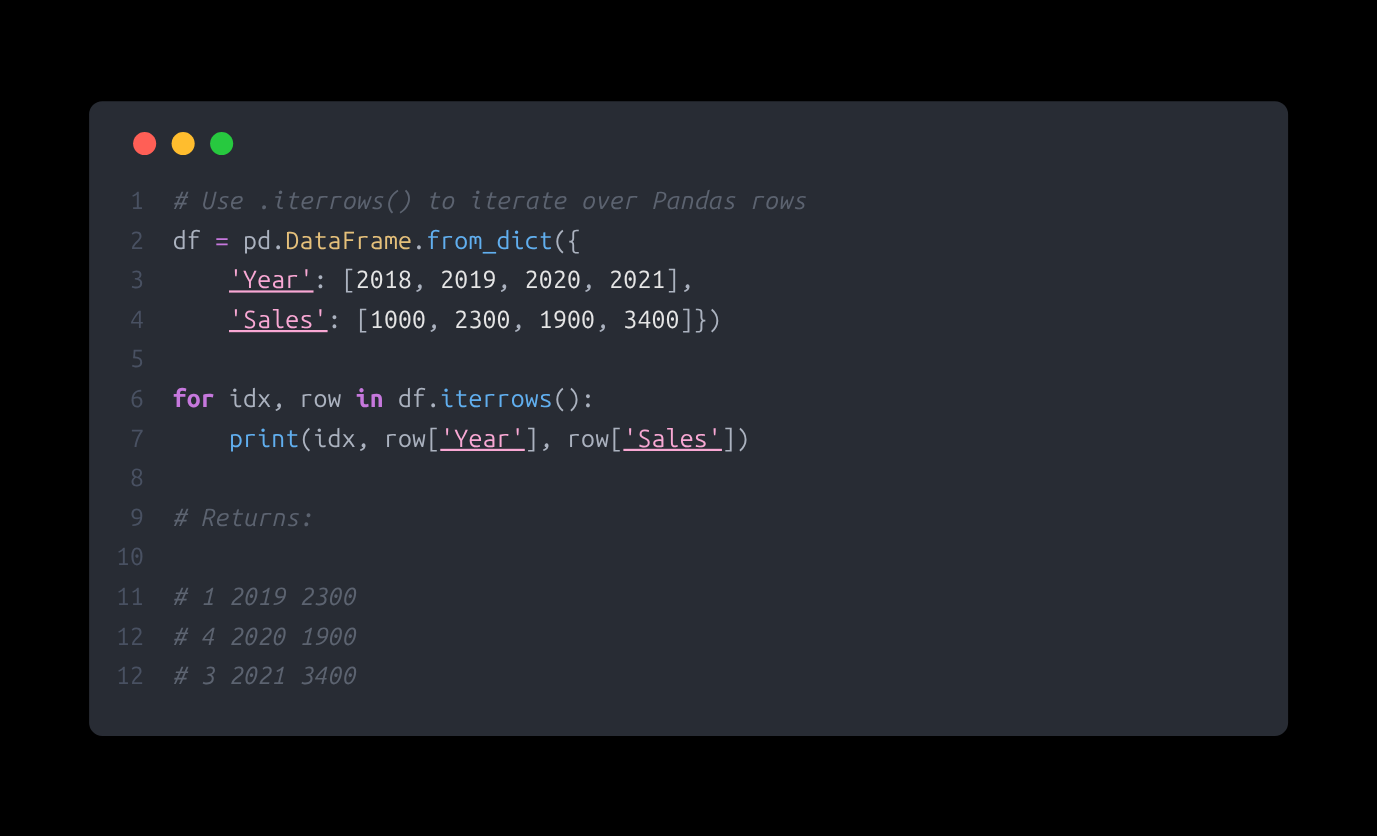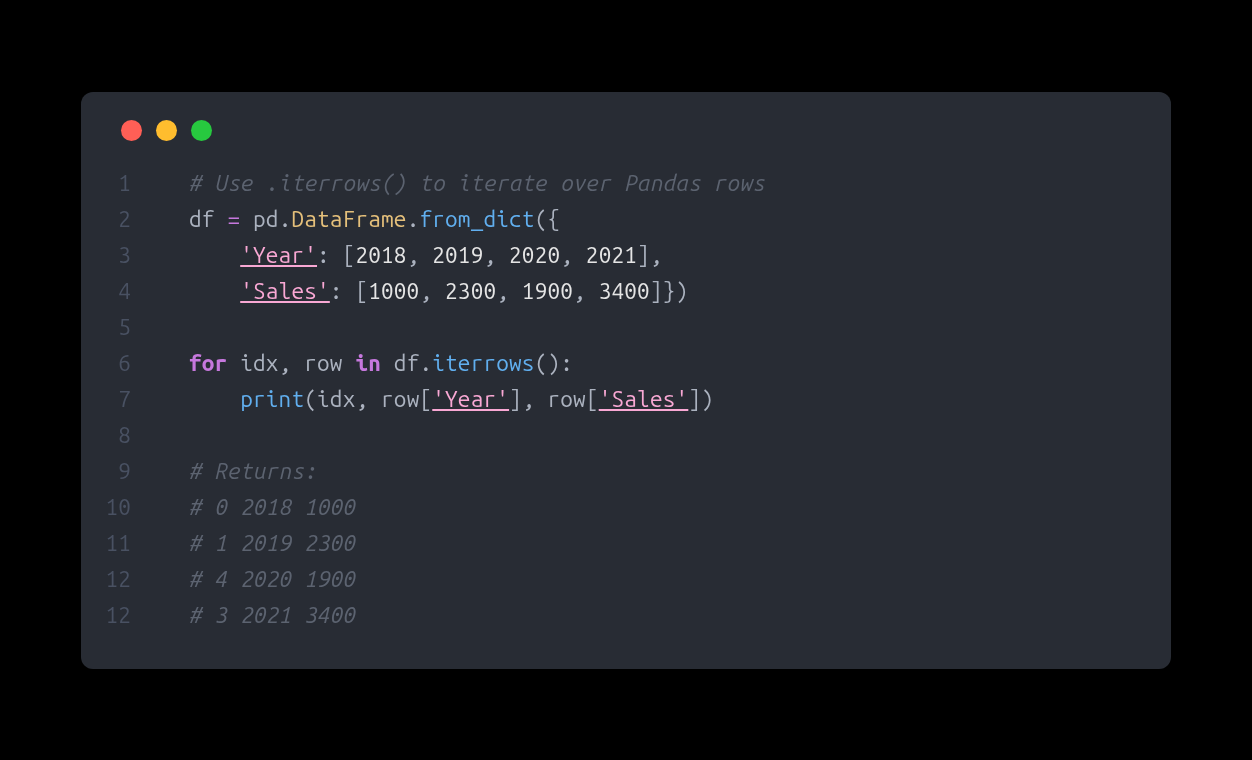--- a/index.html
+++ b/index.html
@@ -50,21 +50,20 @@
   .gutter {
     width: 76px;
     text-align: right;
     padding-right: 26px;
     color: #495162;
     user-select: none;
     flex-shrink: 0;
   }
   .code {
     color: #abb2bf;
-    margin-left: 32px;
   }
 
   .tok-comment  { color: #5c6370; font-style: italic; }
   .tok-ident    { color: #abb2bf; }
   .tok-obj      { color: #e5c07b; }
   .tok-func     { color: #61afef; }
   .tok-builtin  { color: #61afef; }
   .tok-str      { color: #f9a8d4; text-decoration: underline; }
   .tok-num      { color: #e5e5e5; }
   .tok-kw       { color: #c678dd; font-weight: bold; }
@@ -83,18 +82,18 @@
   <div class="code-area" id="code-area">
       <div class="line"><span class="gutter">1</span><span class="code"><span class="tok-comment"># Use .iterrows() to iterate over Pandas rows</span></span></div>
       <div class="line"><span class="gutter">2</span><span class="code"><span class="tok-ident">df </span><span class="tok-eq">=</span><span class="tok-ident"> pd</span><span class="tok-punct">.</span><span class="tok-obj">DataFrame</span><span class="tok-punct">.</span><span class="tok-func">from_dict</span><span class="tok-punct">({</span></span></div>
       <div class="line"><span class="gutter">3</span><span class="code"><span class="tok-ident">    </span><span class="tok-str">'Year'</span><span class="tok-punct">: [</span><span class="tok-num">2018</span><span class="tok-punct">, </span><span class="tok-num">2019</span><span class="tok-punct">, </span><span class="tok-num">2020</span><span class="tok-punct">, </span><span class="tok-num">2021</span><span class="tok-punct">],</span></span></div>
       <div class="line"><span class="gutter">4</span><span class="code"><span class="tok-ident">    </span><span class="tok-str">'Sales'</span><span class="tok-punct">: [</span><span class="tok-num">1000</span><span class="tok-punct">, </span><span class="tok-num">2300</span><span class="tok-punct">, </span><span class="tok-num">1900</span><span class="tok-punct">, </span><span class="tok-num">3400</span><span class="tok-punct">]})</span></span></div>
       <div class="line"><span class="gutter">5</span><span class="code">&nbsp;</span></div>
       <div class="line"><span class="gutter">6</span><span class="code"><span class="tok-kw">for</span><span class="tok-ident"> idx</span><span class="tok-punct">, </span><span class="tok-ident">row </span><span class="tok-kw">in</span><span class="tok-ident"> df</span><span class="tok-punct">.</span><span class="tok-func">iterrows</span><span class="tok-punct">():</span></span></div>
       <div class="line"><span class="gutter">7</span><span class="code"><span class="tok-ident">    </span><span class="tok-builtin">print</span><span class="tok-punct">(</span><span class="tok-ident">idx</span><span class="tok-punct">, </span><span class="tok-ident">row</span><span class="tok-punct">[</span><span class="tok-str">'Year'</span><span class="tok-punct">], </span><span class="tok-ident">row</span><span class="tok-punct">[</span><span class="tok-str">'Sales'</span><span class="tok-punct">])</span></span></div>
       <div class="line"><span class="gutter">8</span><span class="code">&nbsp;</span></div>
       <div class="line"><span class="gutter">9</span><span class="code"><span class="tok-comment"># Returns:</span></span></div>
-      <div class="line"><span class="gutter">10</span><span class="code"><span class="tok-comment"># 0 2018 1000</span></span></div>
+      <div class="line"><span class="gutter">10</span></div>
       <div class="line"><span class="gutter">11</span><span class="code"><span class="tok-comment"># 1 2019 2300</span></span></div>
       <div class="line"><span class="gutter">12</span><span class="code"><span class="tok-comment"># 4 2020 1900</span></span></div>
       <div class="line"><span class="gutter">12</span><span class="code"><span class="tok-comment"># 3 2021 3400</span></span></div>
     </div>
 </div>
 
 </body></html>

